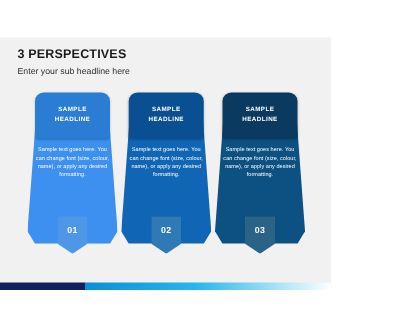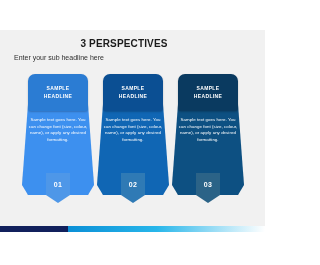--- a/index.html
+++ b/index.html
@@ -153,21 +153,21 @@
     width: 197px;
     height: 6px;
   }
 </style>
 </head>
 <body>
 
 <div id="slide" style="background: rgb(241, 241, 241);">
 
   <div id="heading-block">
-    <div id="page-title" style="color: rgb(27, 27, 27); text-align: center;">3 PERSPECTIVES</div>
+    <div id="page-title" style="color: rgb(27, 27, 27);">3 PERSPECTIVES</div>
     <div id="page-subtitle">Enter your sub headline here</div>
   </div>
 
   <div id="cards">
 
     <div class="card card-1">
       <div class="card-body" style="background: rgb(61, 144, 239);">
         <div class="card-body-text">Sample text goes here. You can change font (size, colour, name), or apply any desired formatting.</div>
       </div>
       <div class="card-head" style="background: rgb(43, 124, 211);">

